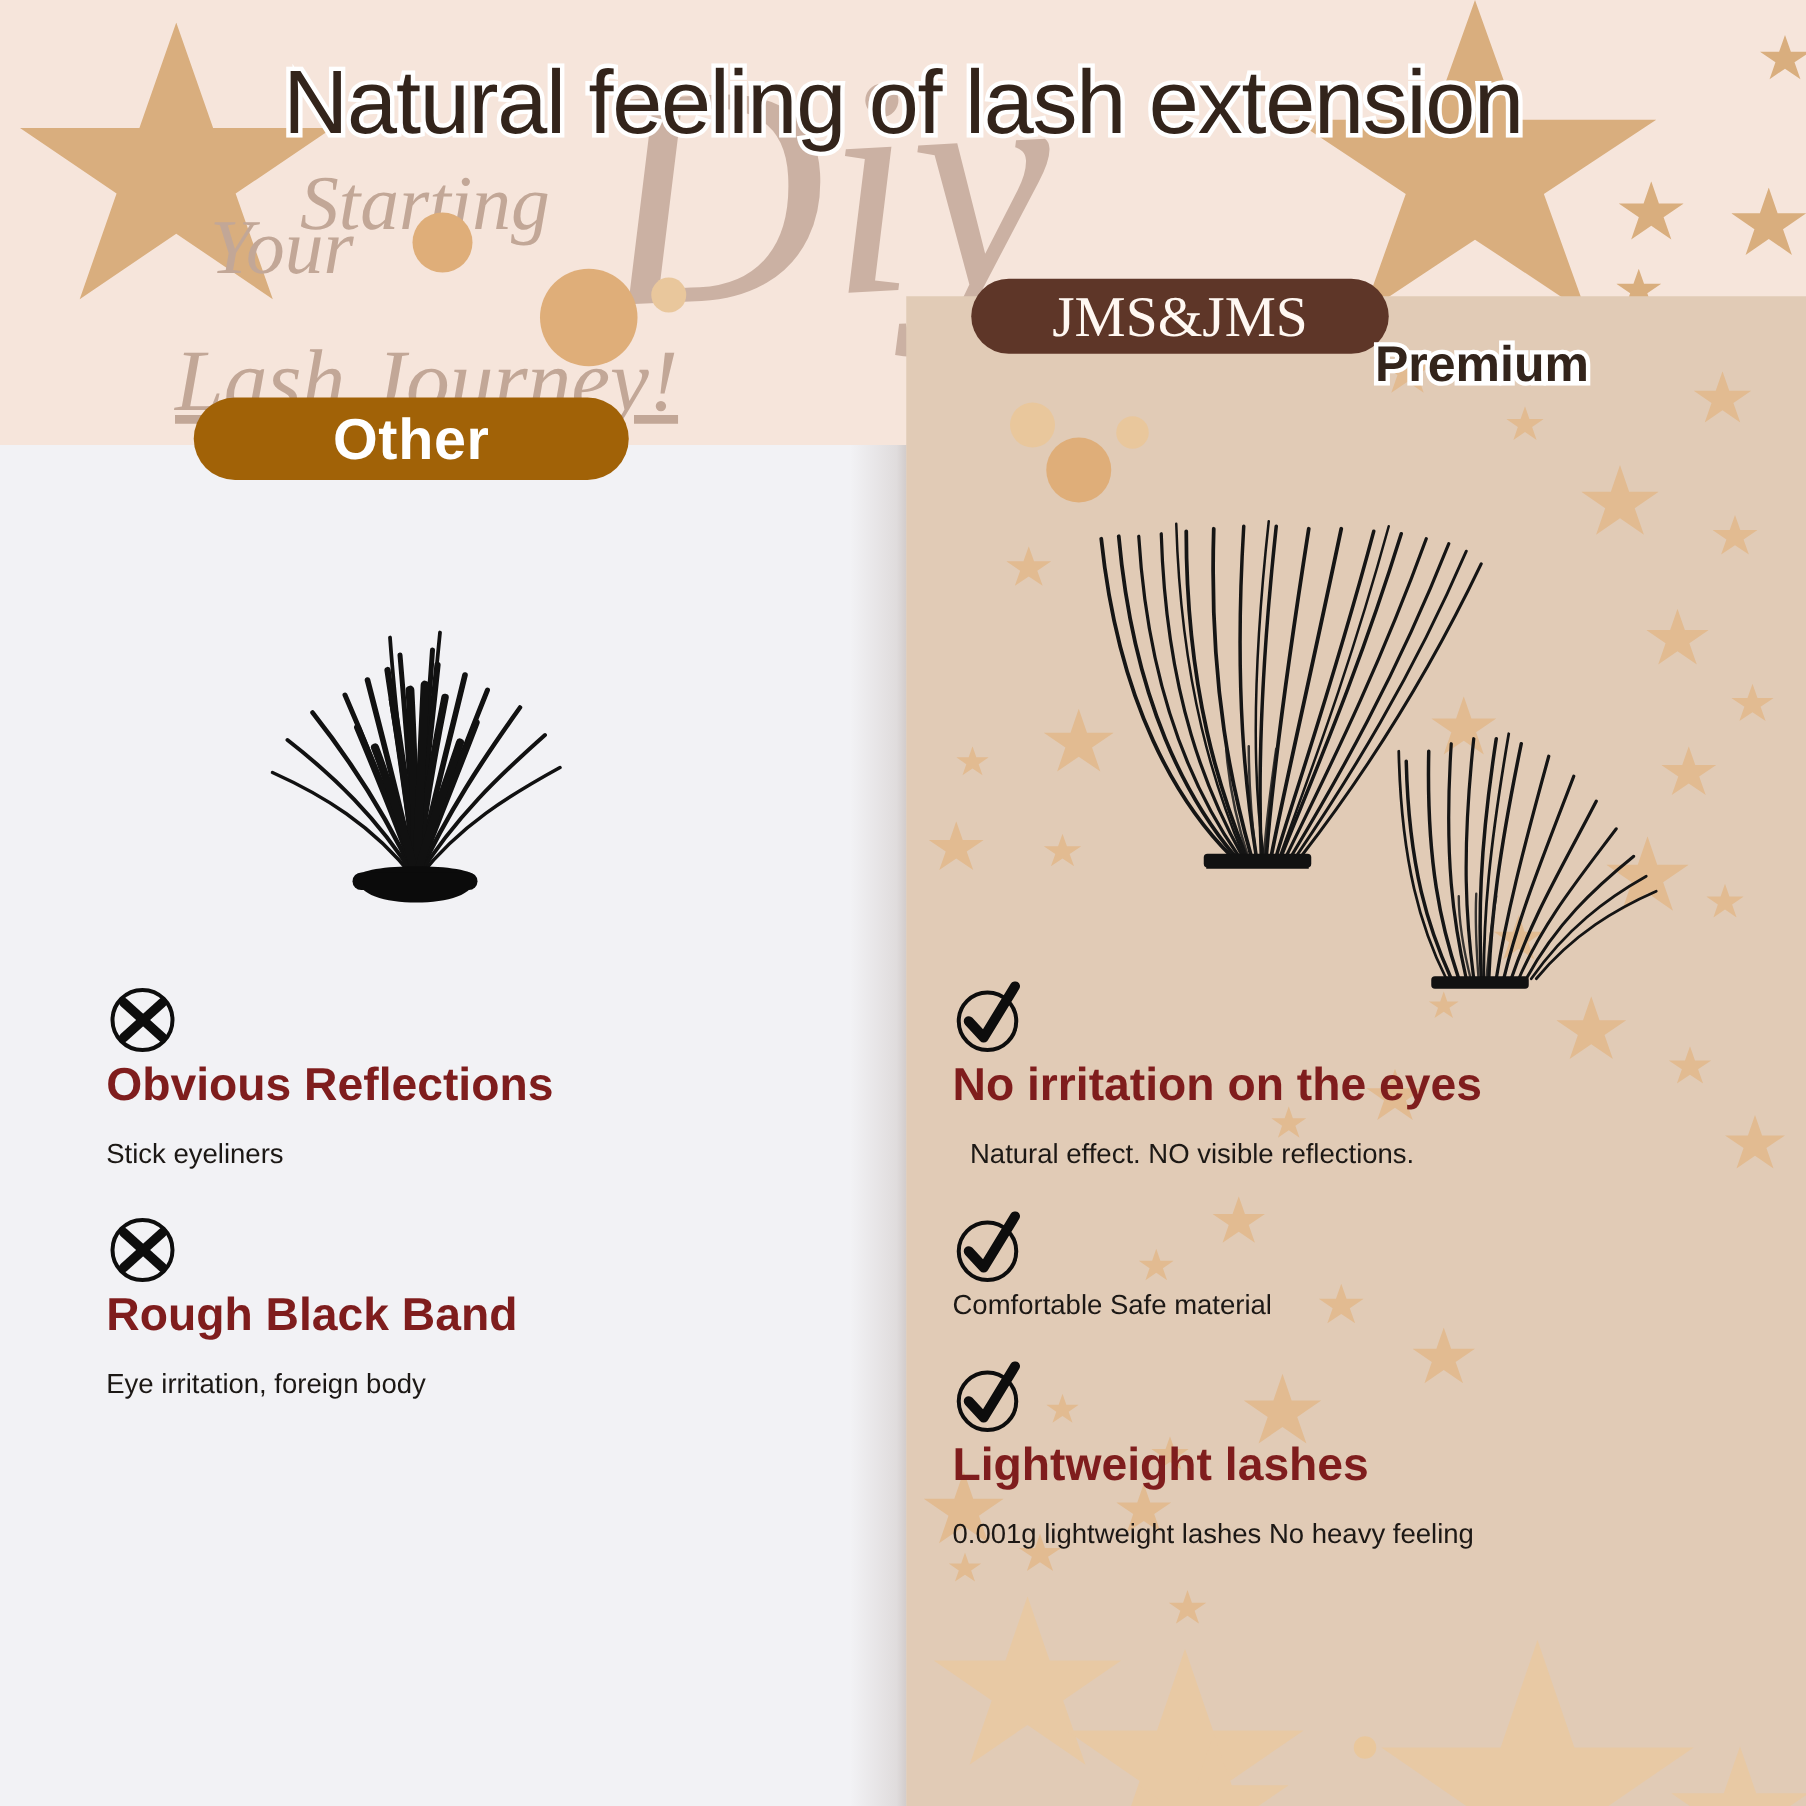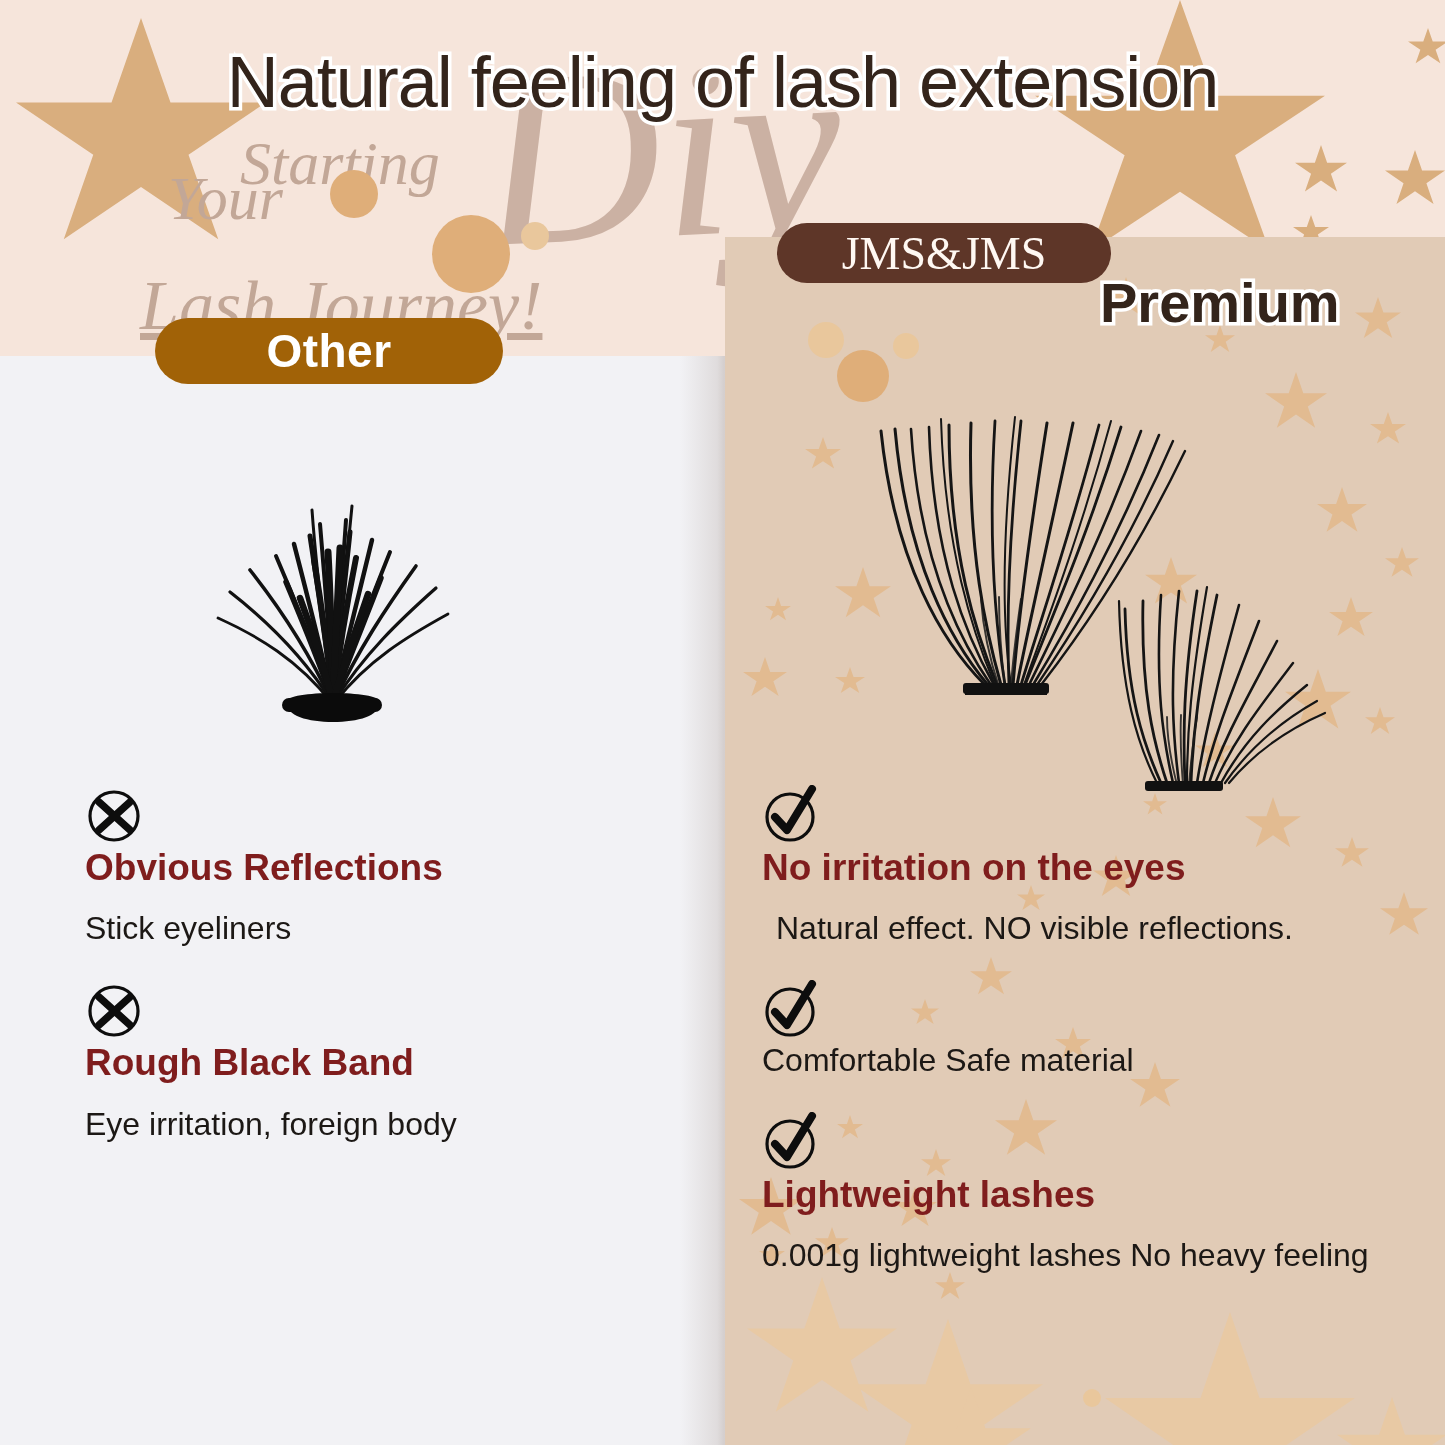--- a/index.html
+++ b/index.html
@@ -73,21 +73,21 @@
   .badge-brand{
     position:absolute;left:777px;top:223px;width:334px;height:60px;
     background:#5E3628;border-radius:30px;
     display:flex;align-items:center;justify-content:center;
     color:#FFF8F2;font-size:46px;
     font-family:"Liberation Serif", serif;
     letter-spacing:0px;
   }
   .premium-label{
     position:absolute;left:1100px;top:270px;
-    font-size:56px;font-weight:bold;color:#33241B;
+    font-size:40px;font-weight:bold;color:#33241B;
     white-space:nowrap;
     -webkit-text-stroke:7px #FFFFFF;
     paint-order:stroke fill;
   }
 
   
   .art{position:absolute;}
   .art-left{left:168px;top:440px;width:330px;height:300px;}
   .art-right{left:825px;top:395px;width:520px;height:400px;}
 
@@ -95,21 +95,21 @@
   .features{position:absolute;}
   .features.left{left:85px;top:785px;width:600px;}
   .features.right{left:762px;top:785px;width:680px;}
   .feature{position:relative;margin-bottom:33px;}
   .feat-icon{width:58px;height:58px;display:block;margin-bottom:4px;}
   .feat-title{
     font-size:37px;font-weight:bold;color:#7f1d1d;
     line-height:1.12;white-space:nowrap;margin:0 0 22px 0;
   }
   .feat-sub{
-    font-size:32px;color:#1C1815;line-height:1.15;
+    font-size:22px;color:#1C1815;line-height:1.15;
     white-space:nowrap;margin:0;font-weight:normal;
   }
   .feat-sub .b{font-weight:normal;}
   .features.right .feat-sub{margin-left:0;}
   .features.right .feature:nth-child(1) .feat-sub{margin-left:14px;}
 </style>
 </head>
 <body>
 
 <div id="root">

